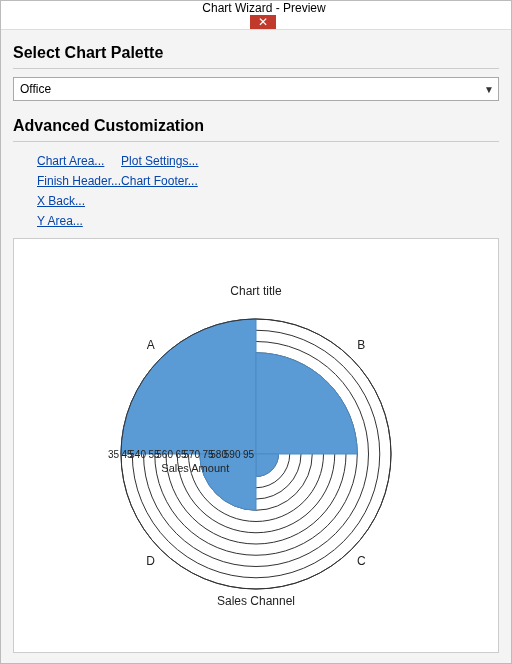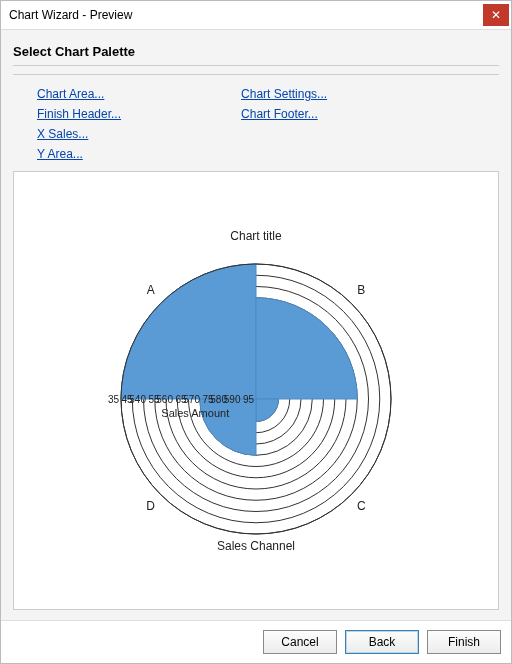--- a/index.html
+++ b/index.html
@@ -19,24 +19,24 @@
     background: #fff;
     border: 1px solid #bbb;
     box-sizing: border-box;
     display: flex;
     flex-direction: column;
   }
   .titlebar {
     height: 28px;
     display: flex;
     align-items: center;
-    justify-content: space-between;
-    padding-left: 8px;
+    padding-left: 16px;
     border-bottom: 1px solid #ddd;
     background: #fff;
+    flex-direction: column;
   }
   .titlebar .title {
     font-size: 12px;
   }
   .titlebar .close {
     width: 26px;
     height: 22px;
     background: #c0392b;
     color: #fff;
     display: flex;
@@ -48,21 +48,21 @@
   }
   .body {
     flex: 1;
     padding: 10px 12px 0 12px;
     background: #f4f4f4;
     display: flex;
     flex-direction: column;
   }
   .section-h {
     font-weight: bold;
-    font-size: 13px;
+    font-size: 16px;
     margin: 4px 0 6px 0;
   }
   .sep {
     height: 1px;
     background: #ccc;
     margin-bottom: 8px;
   }
   .select-wrap {
     display: flex;
     margin-bottom: 12px;
@@ -78,21 +78,20 @@
     padding: 0 4px 0 6px;
     font-size: 12px;
   }
   .select .chev {
     font-size: 10px;
     color: #333;
   }
   .links {
     display: flex;
     margin: 4px 0 10px 24px;
-    gap: 120px;
   }
   .links-col {
     display: flex;
     flex-direction: column;
     gap: 6px;
   }
   .link {
     color: #0645ad;
     text-decoration: underline;
     cursor: pointer;
@@ -146,32 +145,39 @@
     <div class="close">
       <span>✕</span>
     </div>
   </div>
 
   <div class="body">
 
     <div class="section-h">Select Chart Palette</div>
     <div class="sep"></div>
 
-
+    <div class="select-wrap">
+      <div class="select">
+        <span>Office</span>
+        <span class="chev">▼</span>
+      </div>
+    </div>
+
+    <div class="section-h">Advanced Customization</div>
     <div class="sep"></div>
 
     <div class="links">
       <div class="links-col">
         <span class="link">Chart Area...</span>
         <span class="link">Finish Header...</span>
-        <span class="link">X Sales...</span>
+        <span class="link">X Back...</span>
         <span class="link">Y Area...</span>
       </div>
       <div class="links-col">
-        <span class="link">Chart Settings...</span>
+        <span class="link">Plot Settings...</span>
         <span class="link">Chart Footer...</span>
       </div>
     </div>
 
     <div class="chart-panel">
       <svg id="chart-svg" width="480" height="330" viewBox="0 0 480 330">
           <circle cx="240" cy="173" r="0" fill="none" stroke="#333" stroke-width="1"></circle>
           <circle cx="240" cy="173" r="11.25" fill="none" stroke="#333" stroke-width="1"></circle>
           <circle cx="240" cy="173" r="22.5" fill="none" stroke="#333" stroke-width="1"></circle>
           <circle cx="240" cy="173" r="33.75" fill="none" stroke="#333" stroke-width="1"></circle>
@@ -205,19 +211,14 @@
           <text x="224.5" y="177" text-anchor="end" font-size="10" fill="#222">590</text>
           <text x="238" y="177" text-anchor="end" font-size="10" fill="#222">95</text>
           <text x="179.25" y="191" text-anchor="middle" font-size="11" fill="#222">Sales Amount</text>
           <text x="240" y="14" text-anchor="middle" font-size="12" fill="#222">Chart title</text>
           <text x="240" y="324" text-anchor="middle" font-size="12" fill="#222">Sales Channel</text>
         </svg>
     </div>
 
   </div>
 
-  <div class="footerbar">
-    <button class="btn">Cancel</button>
-    <button class="btn default">Back</button>
-    <button class="btn">Finish</button>
-  </div>
 
 </div>
 
 </body></html>

